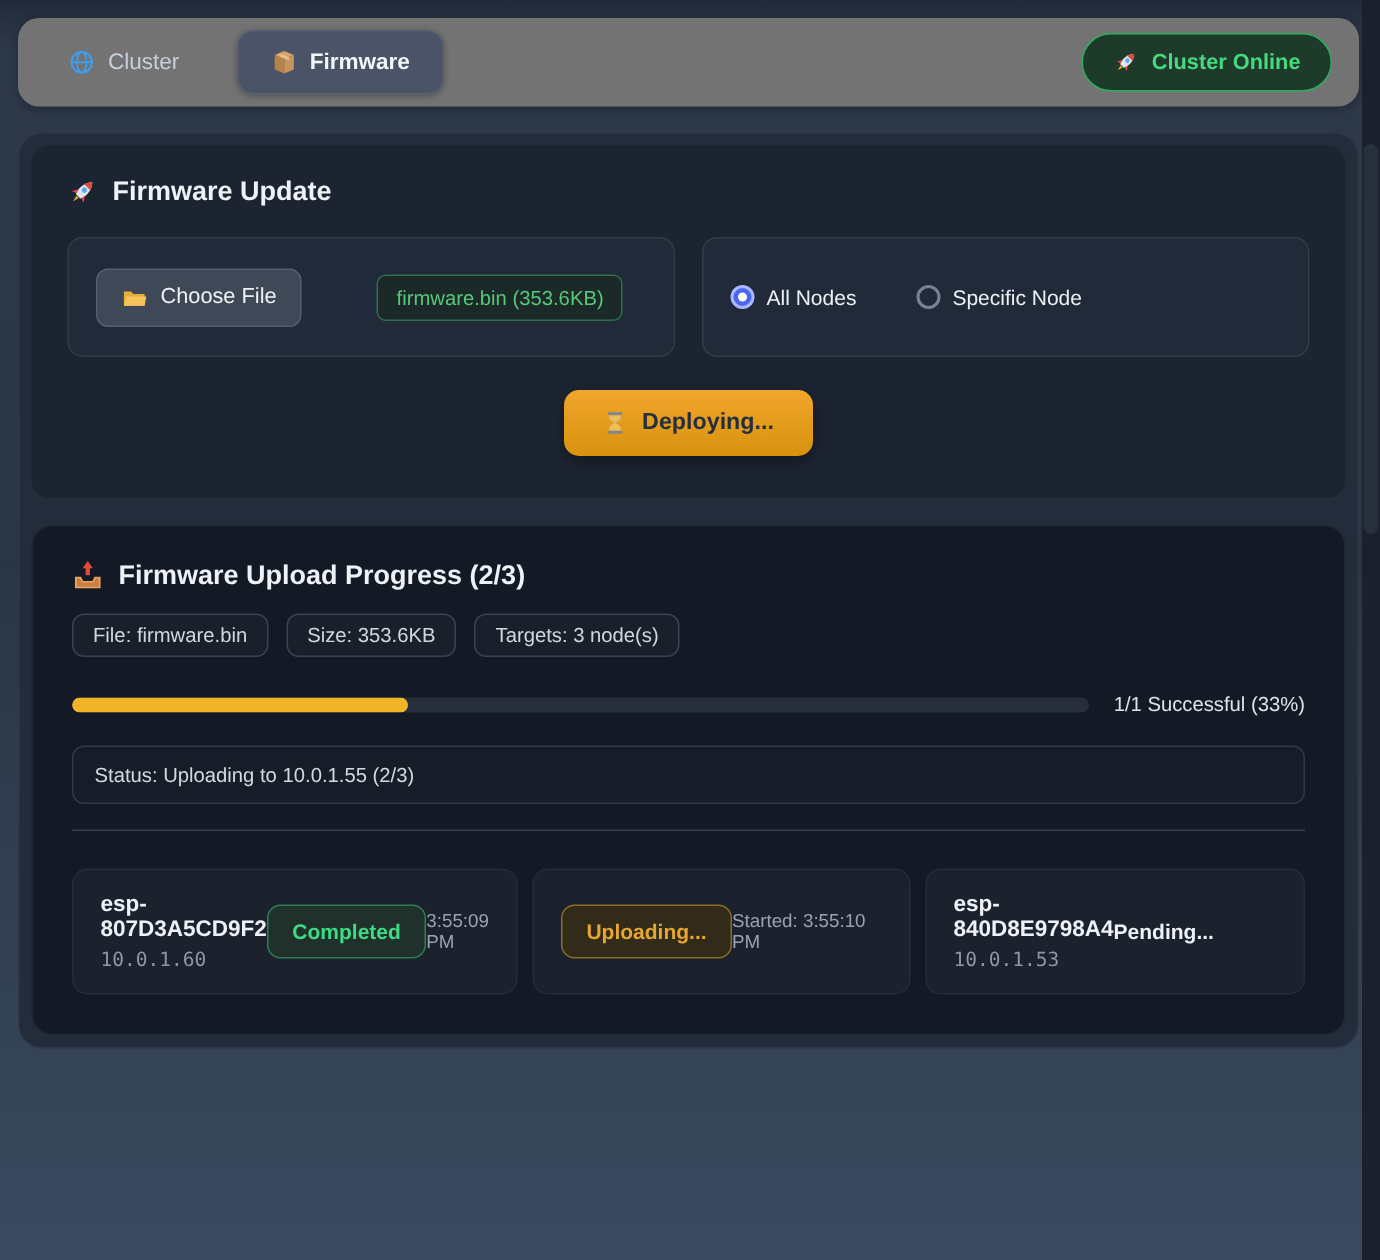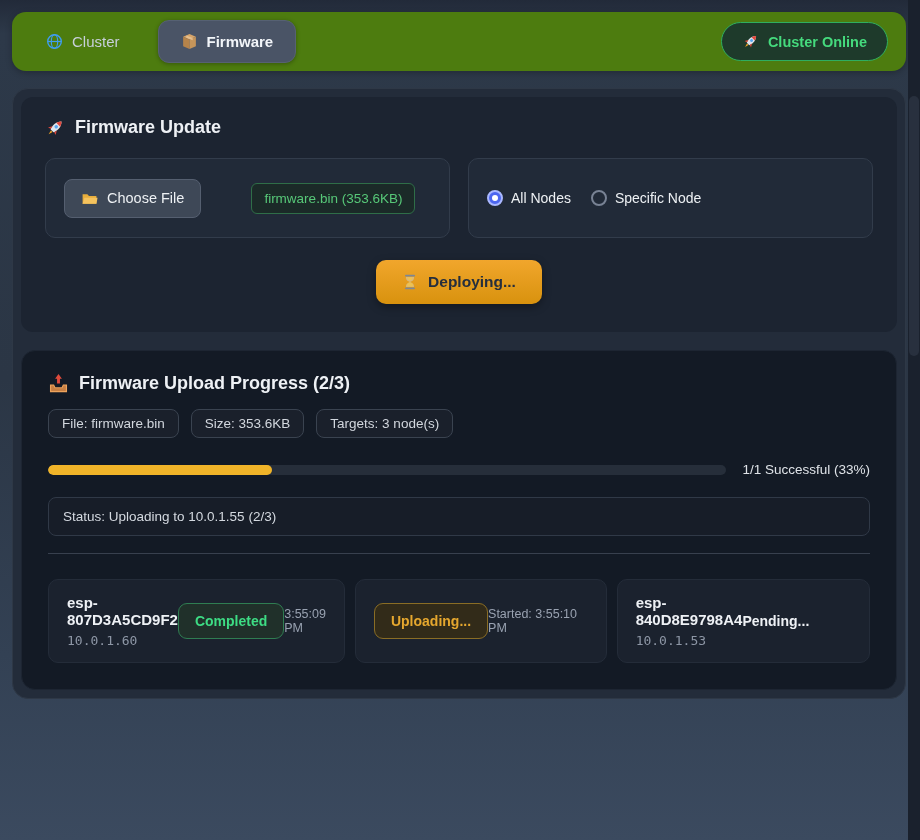--- a/index.html
+++ b/index.html
@@ -10,39 +10,39 @@
     color:#e9edf2;
     position:relative;
   }
   .content { margin:12px 14px 0 12px; }
 
   
   .scrollbar-track{ position:absolute; top:0; right:0; width:12px; height:840px; background:#1a212d; }
   .scrollbar-thumb{ position:absolute; top:96px; left:1px; width:10px; height:260px; border-radius:5px; background:#28303e; }
 
   
-  .nav{ height:59px; background:#4d7c0f; border-radius:14px; display:flex; align-items:center; padding:0 18px; box-shadow:0 2px 6px rgba(0,0,0,.25); }
+  .nav{ height:59px; background:#737373; border-radius:14px; display:flex; align-items:center; padding:0 18px; box-shadow:0 2px 6px rgba(0,0,0,.25); }
   .tab{ display:flex; align-items:center; gap:9px; padding:10px 16px; border-radius:11px; cursor:pointer; font-size:15px; color:#c7cfda; }
   .tab + .tab{ margin-left:22px; }
   .tab.active{ background:#4a5466; border:1px solid #566173; color:#f2f5f9; font-weight:bold; padding:12px 22px; box-shadow:0 1px 4px rgba(0,0,0,.3); }
   .nav-spacer{ flex:1; }
   .status-pill{ display:flex; align-items:center; gap:9px; background:#1e3a2b; border:1px solid #2fae5f; color:#45da7d; font-weight:bold; font-size:14.5px; padding:10px 20px; border-radius:22px; }
 
   
   .wrapper{ margin-top:17px; background:#232c3a; border:1px solid #2e3846; border-radius:16px; padding:8px; }
 
   
   .card-update{ background:#1c2431; border-radius:12px; padding:20px 24px 28px; }
   .card-title{ display:flex; align-items:center; gap:10px; font-size:18px; font-weight:bold; color:#eef1f5; }
   .subcards{ display:flex; gap:18px; margin-top:20px; }
   .subcard{ flex:1; background:#212a38; border:1px solid #323c4b; border-radius:10px; height:80px; display:flex; align-items:center; padding:0 18px; gap:14px; }
   .btn-choose{ display:flex; align-items:flex-start; gap:9px; background:#3e4857; border:1px solid #555f70; border-radius:8px; color:#eef1f4; font-size:14.5px; padding:10px 16px; cursor:pointer; }
   .file-badge{ color:#57c878; border:1px solid #2f6e48; background:#1b2a28; border-radius:6px; font-size:13.5px; padding:7px 12px;margin-left:36px; }
   .radio-option{ display:flex; align-items:flex-start; gap:8px; cursor:pointer; font-size:14px; color:#eef1f4; }
-  .radio-option + .radio-option{ margin-left:20px; }
+  .radio-option + .radio-option{ margin-left:40px; }
   .radio-dot{ width:16px; height:16px; border-radius:50%; border:2px solid #788294; position:relative; flex:0 0 auto; }
   .radio-dot.selected{ background:#4c66f0; border:2px solid #aab8ff; }
   .radio-dot.selected::after{ content:""; position:absolute; left:50%; top:50%; width:6px; height:6px; margin:-3px 0 0 -3px; border-radius:50%; background:#fff; }
   .deploy-row{ text-align:center; margin-top:22px; }
   .btn-deploy{ display:inline-flex; align-items:center; gap:10px; background:linear-gradient(180deg,#f1a62c,#d8920e); color:#252e3d; font-weight:bold; font-size:15.5px; border:none; border-radius:10px; padding:13px 26px; cursor:pointer; box-shadow:0 3px 8px rgba(0,0,0,.35); }
 
   
   .card-progress{ margin-top:18px; background:#131a25; border:1px solid #1d2532; border-radius:14px; padding:22px 26px 26px; }
   .badges{ display:flex; gap:12px; margin-top:15px; }
   .meta-badge{ border:1px solid #3a4350; background:#1a202b; border-radius:8px; color:#d2d7de; font-size:13.5px; padding:6px 13px;text-align:center; }

